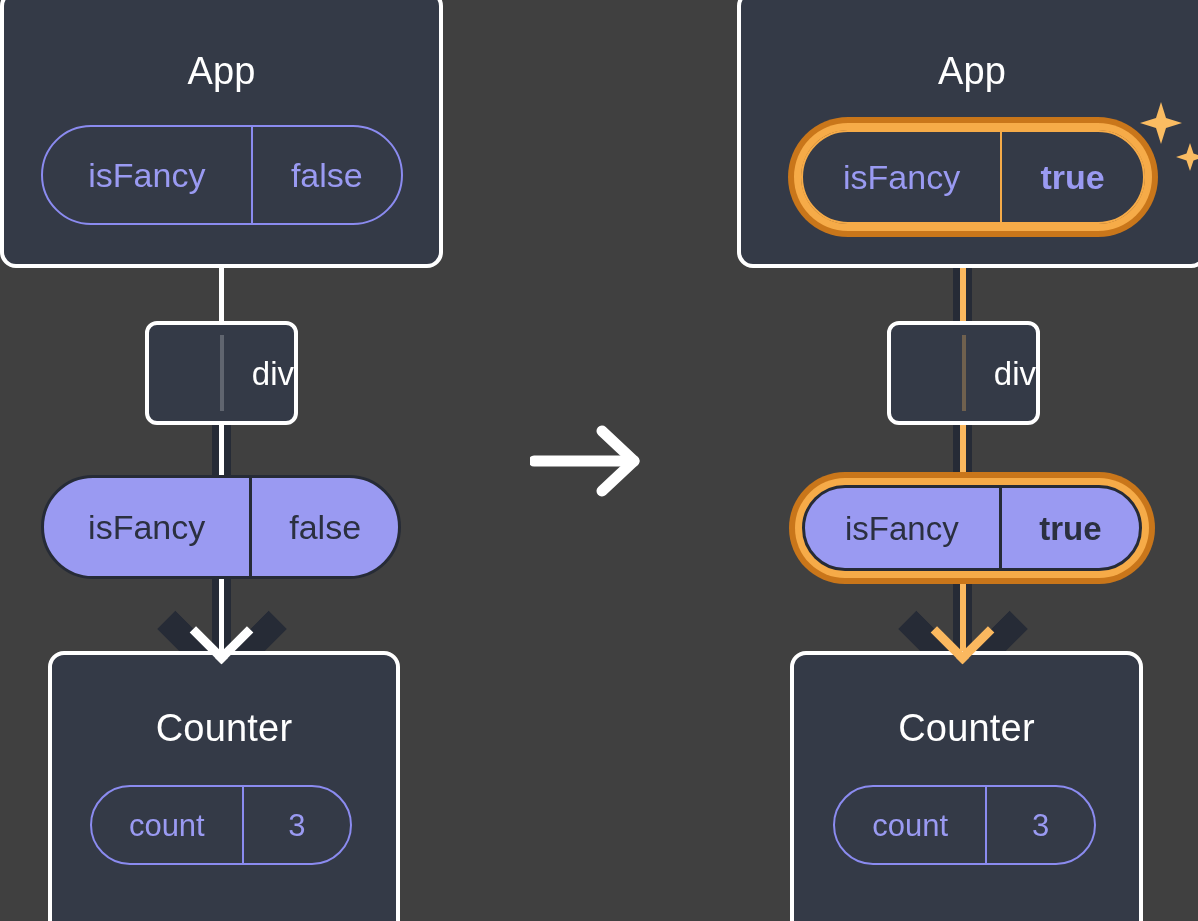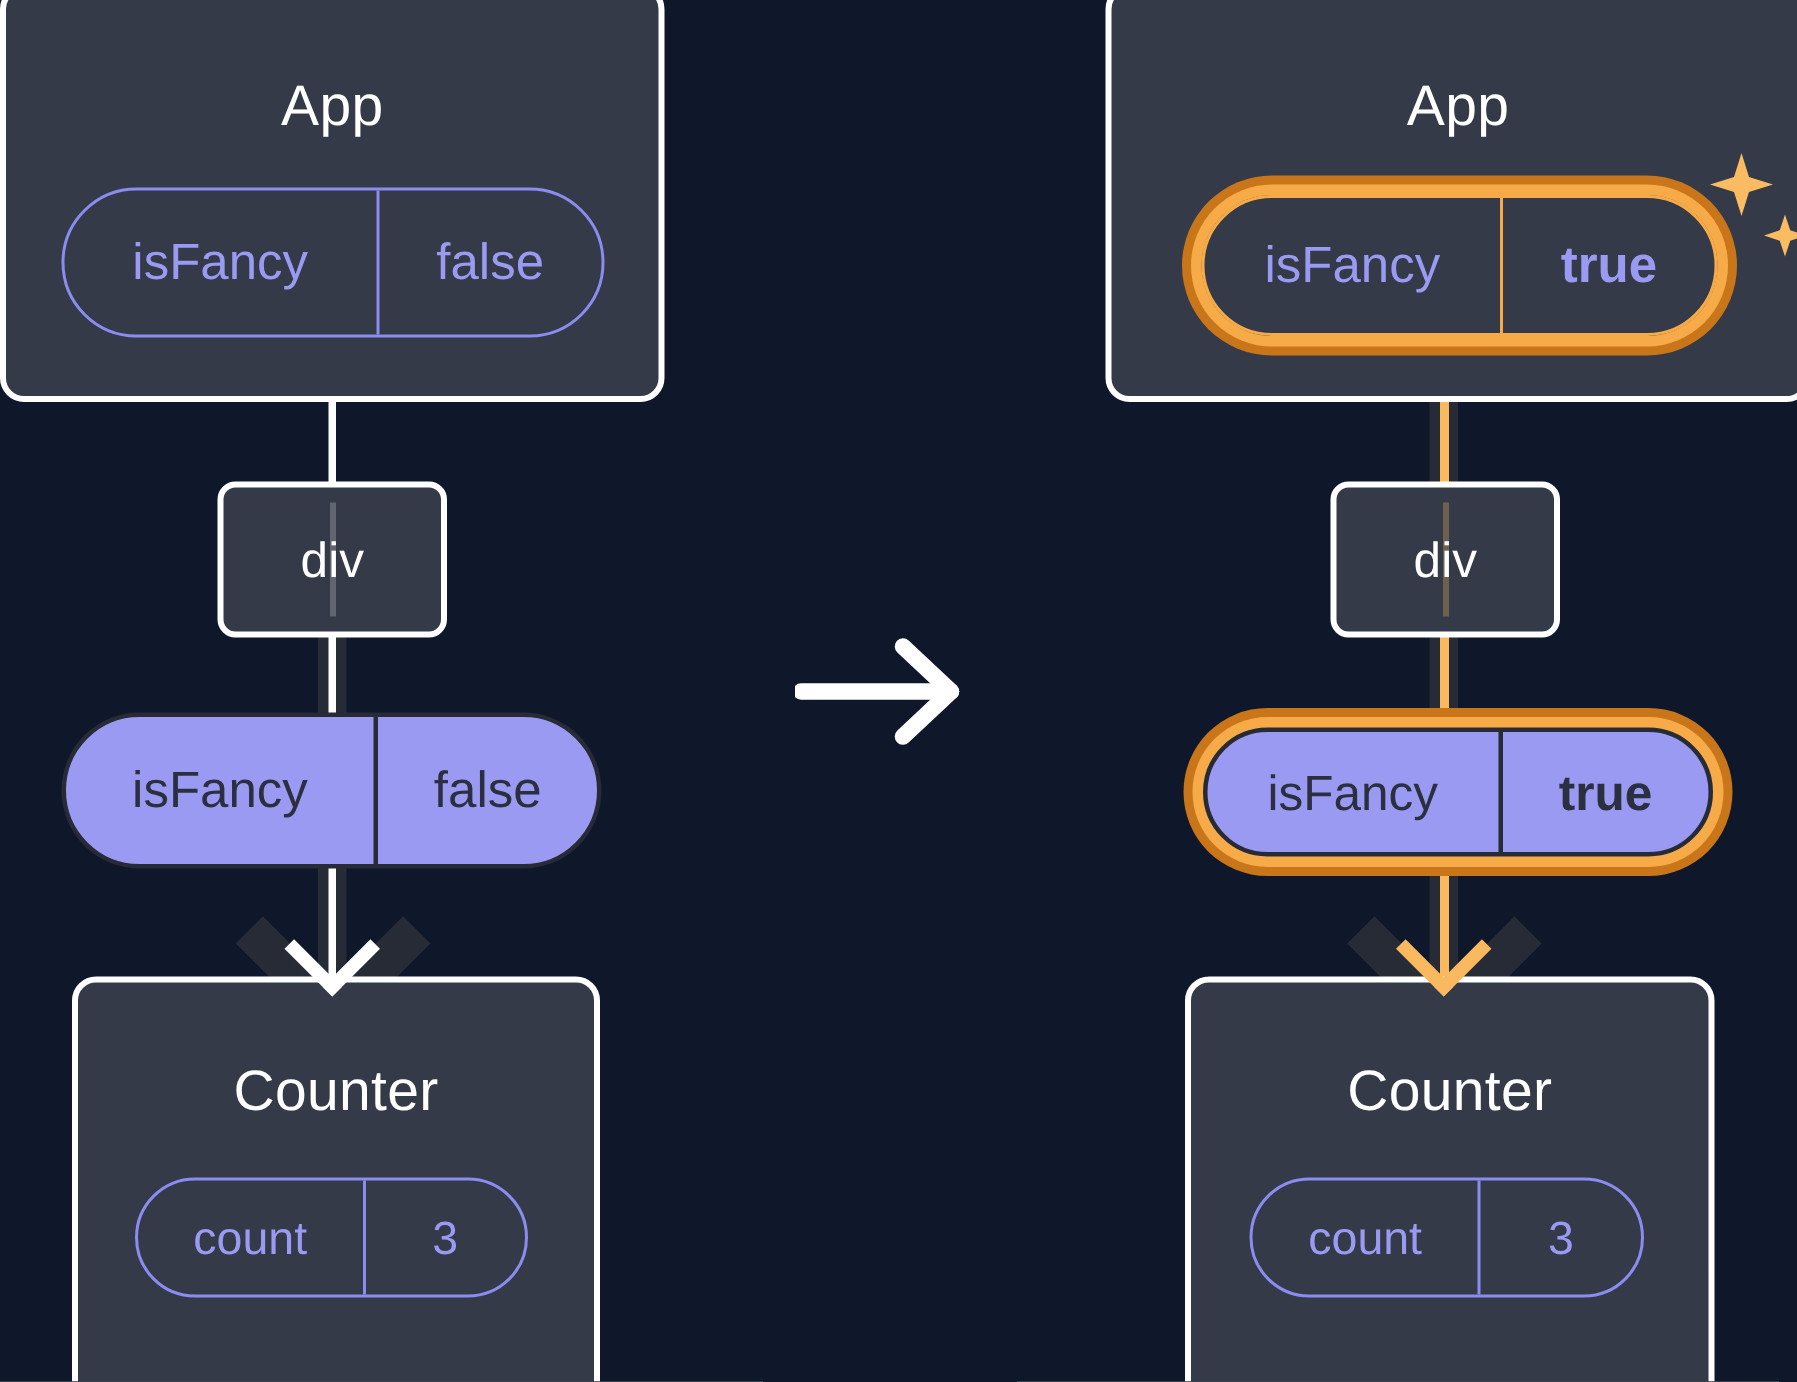--- a/index.html
+++ b/index.html
@@ -7,21 +7,21 @@
     padding: 0;
     background: #4c6670;
   }
   body {
     font-family: "Liberation Sans", sans-serif;
   }
   #stage {
     position: relative;
     width: 1198px;
     height: 921px;
-    background: #0f172a;
+    background: #404040;
     overflow: hidden;
   }
   .panel {
     position: absolute;
     top: 0;
     width: 599px;
     height: 921px;
   }
   #panel-before { left: 0; }
   #panel-after  { left: 599px; }
@@ -44,21 +44,21 @@
     font-size: 38px;
     letter-spacing: 0.2px;
     line-height: 1;
   }
   .div-label {
     position: absolute;
     left: 0;
     top: 50%;
     width: 100%;
     transform: translateY(-50%);
-    text-align: center;
+    text-align: right;
     color: #ffffff;
     font-size: 33px;
     line-height: 1;
     z-index: 2;
   }
 
   
   .app-box {
     top: -10px;
     height: 278px;

